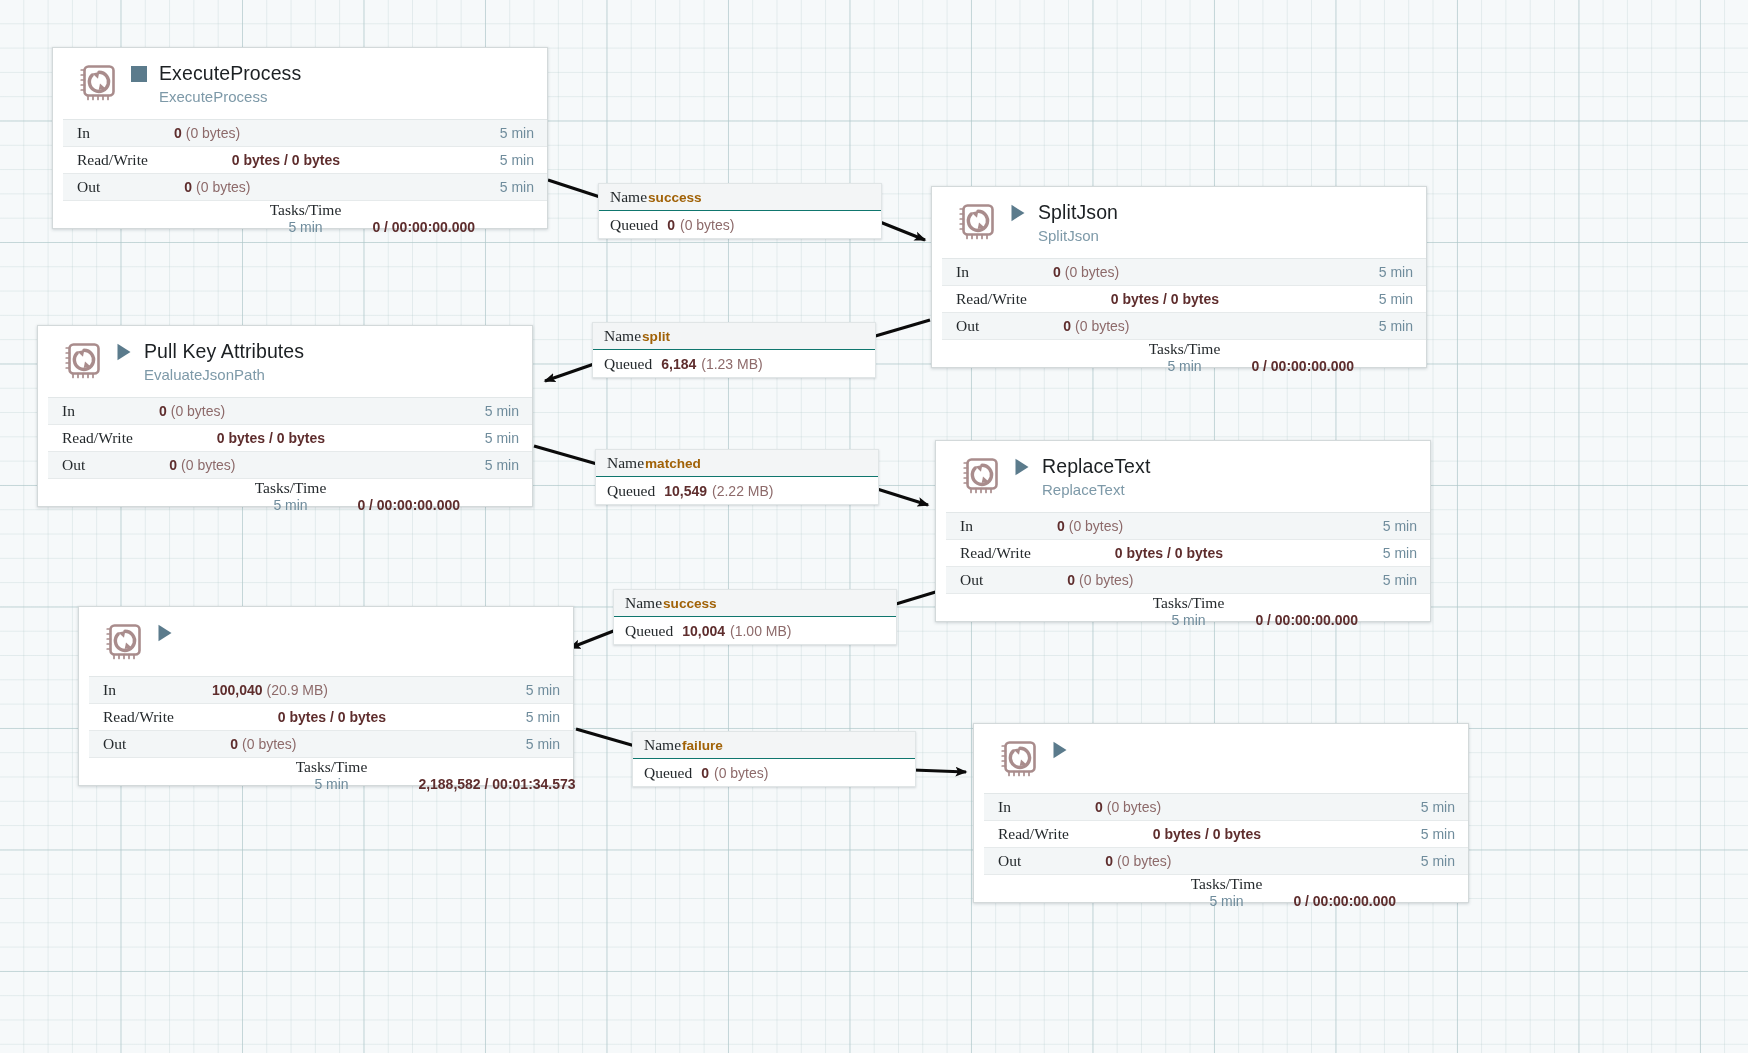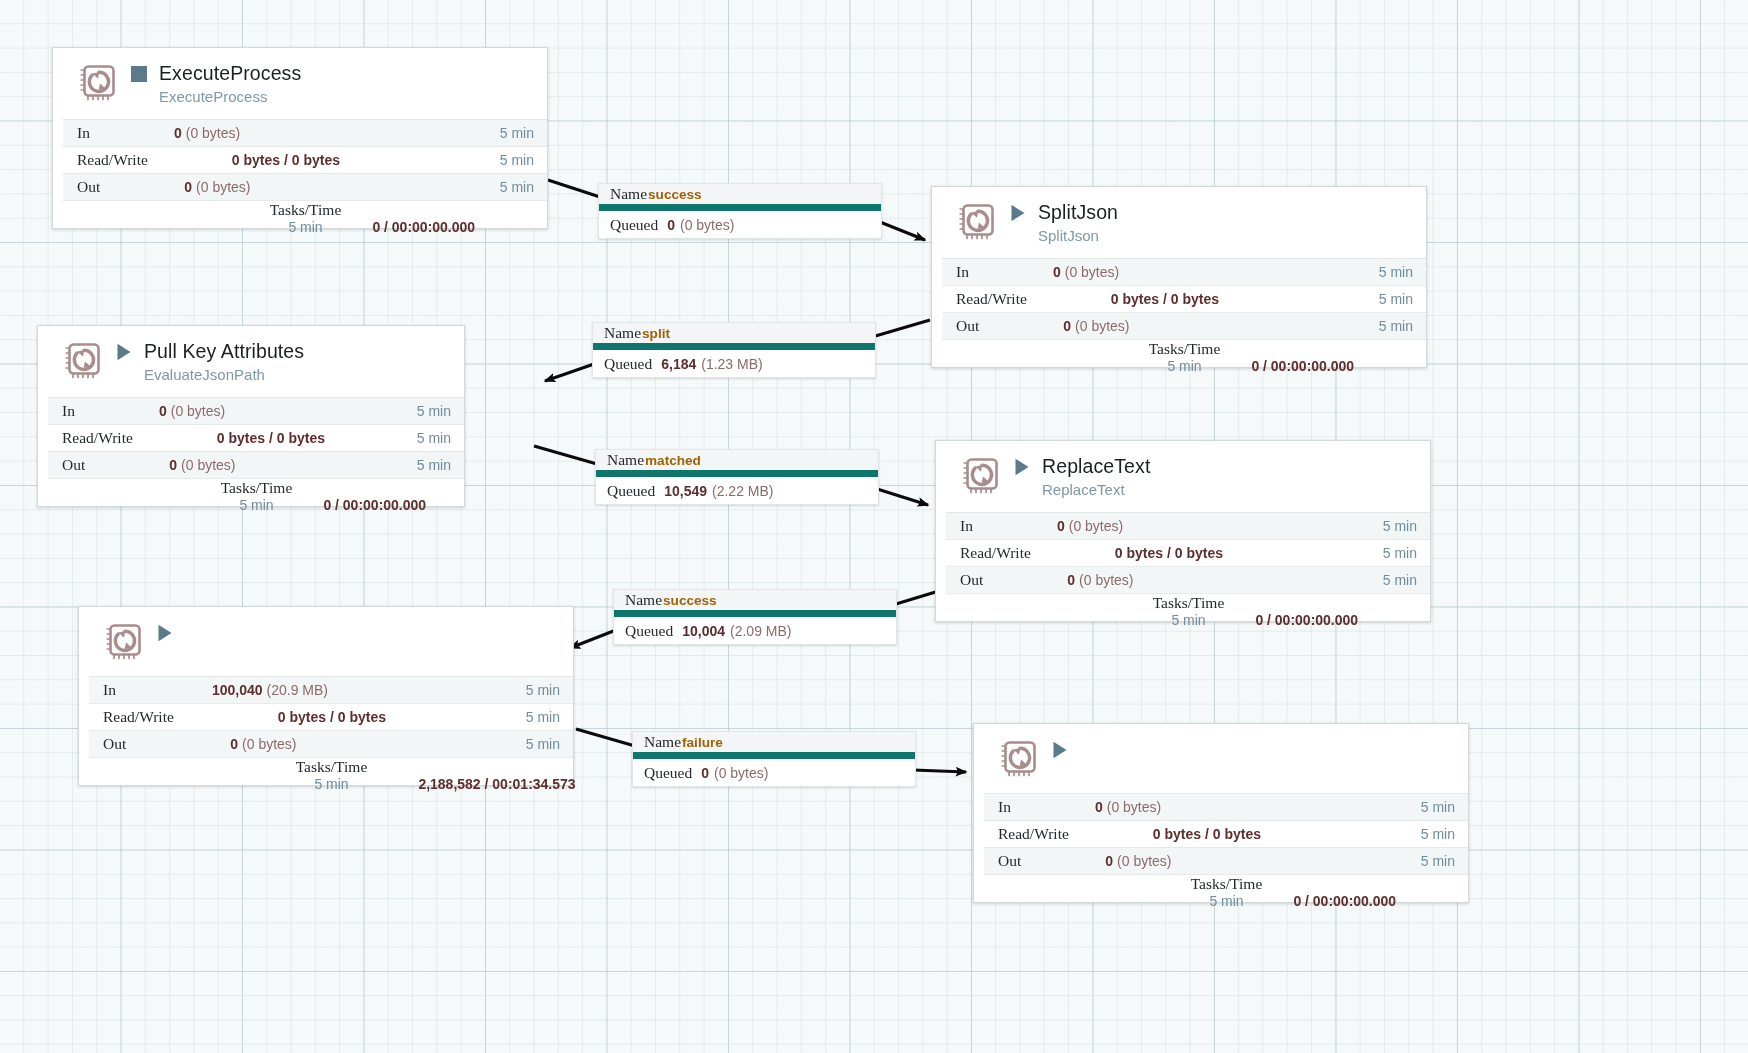--- a/index.html
+++ b/index.html
@@ -85,21 +85,21 @@
     background:#fafbfb;
     border:1px solid #e0e5e6;
     box-shadow:0 1px 2px rgba(30,50,60,.17);
     box-sizing:border-box;
     font-family:"Liberation Serif", serif;
   }
   .crow{
     height:27px;display:flex;align-items:center;
     padding:0 12px 0 11px;box-sizing:border-box;white-space:nowrap;
   }
-  .crow.top{background:#f3f5f6;border-bottom:7px solid #0f766e;}
+  .crow.top{background:#f3f5f6;border-bottom:1px solid #0f766e;}
   .crow.bot{background:#ffffff;}
   .c-key{color:#24292c;font-size:15.5px;}
   .c-name{
     color:#a16207;font-weight:bold;margin-left:1px;
     font-family:"Liberation Sans", sans-serif;font-size:13.6px;
   }
   .c-cnt{
     color:#5e2d2d;font-weight:bold;margin-left:9px;
     font-family:"Liberation Sans", sans-serif;font-size:14px;
   }
@@ -271,21 +271,21 @@
           <span class="s-label">Tasks/Time</span>
           <span class="srow-inner">
             <span class="s-valwrap" style="left:84px;">
               <span class="s-val">0 / 00:00:00.000</span>
             </span>
             <span class="s-time">5 min</span>
           </span>
         </div>
       </div>
     </div>
-  <div class="proc" style="left:37px;top:325px;width:428px;">
+  <div class="proc" style="left:37px;top:325px;width:496px;">
       <div class="proc-head">
         <span class="chip"><svg width="44" height="44" viewBox="0 0 44 44">
             <rect x="7.5" y="5.5" width="29" height="29" rx="4" ry="4" fill="none" stroke="#a98c8c" stroke-width="2.6"></rect>
             <path d="M22 11.2 a9.6 9.6 0 1 1 -6.8 2.8" fill="none" stroke="#a98c8c" stroke-width="3.4" stroke-linecap="round"></path>
             <path d="M15.4 12.6 l6.9 -1.5 l-1.3 6.6 z" fill="#a98c8c"></path>
             <path d="M28.6 27.6 l-6.9 1.5 l1.3 -6.6 z" fill="#a98c8c"></path>
             <g stroke="#a98c8c" stroke-width="1.7" stroke-linecap="round">
               <line x1="7.5" y1="9" x2="4.2" y2="9"></line>
               <line x1="7.5" y1="14" x2="4.2" y2="14"></line>
               <line x1="7.5" y1="19" x2="4.2" y2="19"></line>
@@ -589,21 +589,21 @@
       </div>
     </div>
   <div class="conn" style="left:613px;top:589px;width:284px;">
       <div class="crow top">
         <span class="c-key">Name</span>
         <span class="c-name">success</span>
       </div>
       <div class="crow bot">
         <span class="c-key">Queued</span>
         <span class="c-cnt">10,004</span>
-        <span class="c-size">(2.09 MB)</span>
+        <span class="c-size">(1.00 MB)</span>
       </div>
     </div>
   <div class="conn" style="left:632px;top:731px;width:284px;">
       <div class="crow top">
         <span class="c-key">Name</span>
         <span class="c-name">failure</span>
       </div>
       <div class="crow bot">
         <span class="c-key">Queued</span>
         <span class="c-cnt">0</span>

